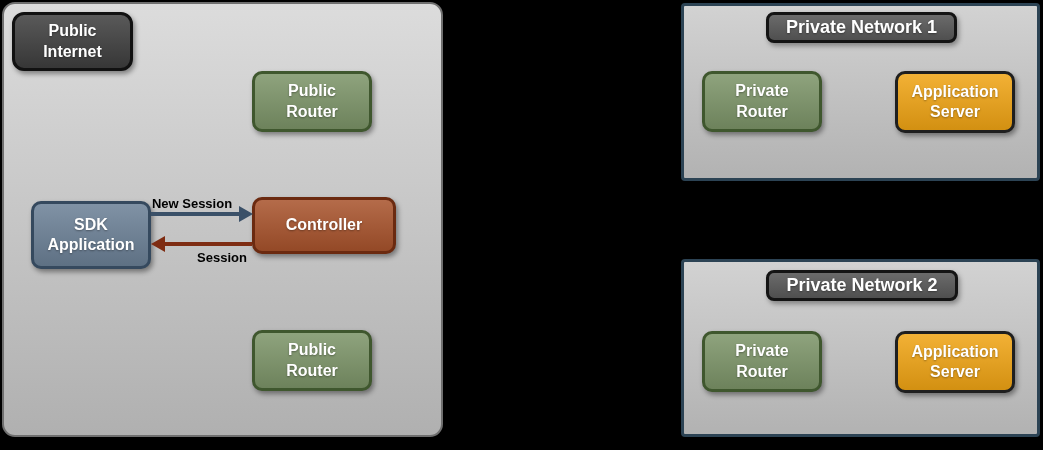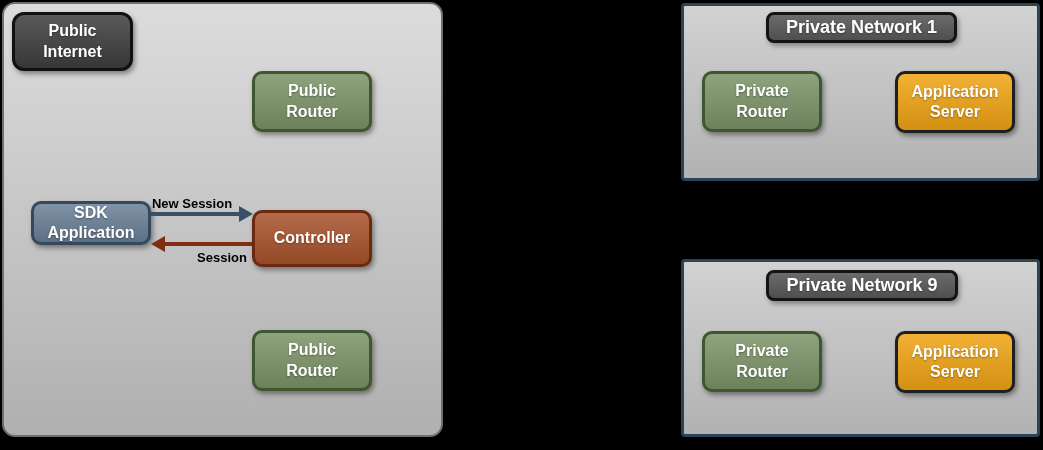--- a/index.html
+++ b/index.html
@@ -42,22 +42,22 @@
   .node-label { white-space:pre-line; }
   .node.green  { background-color:var(--green-fill);  border-color:var(--green-border); }
   .node.blue   { background-color:var(--blue-fill);   border-color:var(--blue-border); }
   .node.rust   { background-color:var(--rust-fill);   border-color:var(--rust-border); }
   .node.orange { background-color:var(--orange-fill); border-color:var(--orange-border); }
   .node.dark   { background-color:var(--dark-fill);   border-color:var(--dark-border); border-radius:12px; }
 
   
   #badge-public-internet   { left:8px;   top:8px;   width:121px; height:59px; }
   #node-public-router-top  { left:248px; top:67px;  width:120px; height:61px; }
-  #node-sdk                { left:27px;  top:197px; width:120px; height:44px;text-align:center; }
-  #node-controller         { left:248px; top:206px; width:120px; height:57px; }
+  #node-sdk                { left:27px;  top:197px; width:120px; height:68px;text-align:center; }
+  #node-controller         { left:248px; top:193px; width:144px; height:57px; }
   #node-public-router-bot  { left:248px; top:326px; width:120px; height:61px; }
 
   
   .pn-badge {
     position:absolute; box-sizing:border-box;
     display:flex; align-items:center; justify-content:center;
     background-color:var(--pn-label-fill);
     border:3px solid var(--pn-label-border);
     border-radius:8px;
     color:var(--node-text); font-weight:bold; font-size:18px;
@@ -140,21 +140,21 @@
 Router</span>
     </div>
     <div class="node orange" id="node-app-server-1">
       <span class="node-label">Application
 Server</span>
     </div>
   </section>
 
   <section class="zone pn-zone" id="zone-pn2">
     <div class="pn-badge" id="badge-pn2">
-      <span>Private Network 9</span>
+      <span>Private Network 2</span>
     </div>
     <div class="node green" id="node-private-router-2">
       <span class="node-label">Private
 Router</span>
     </div>
     <div class="node orange" id="node-app-server-2">
       <span class="node-label">Application
 Server</span>
     </div>
   </section>

